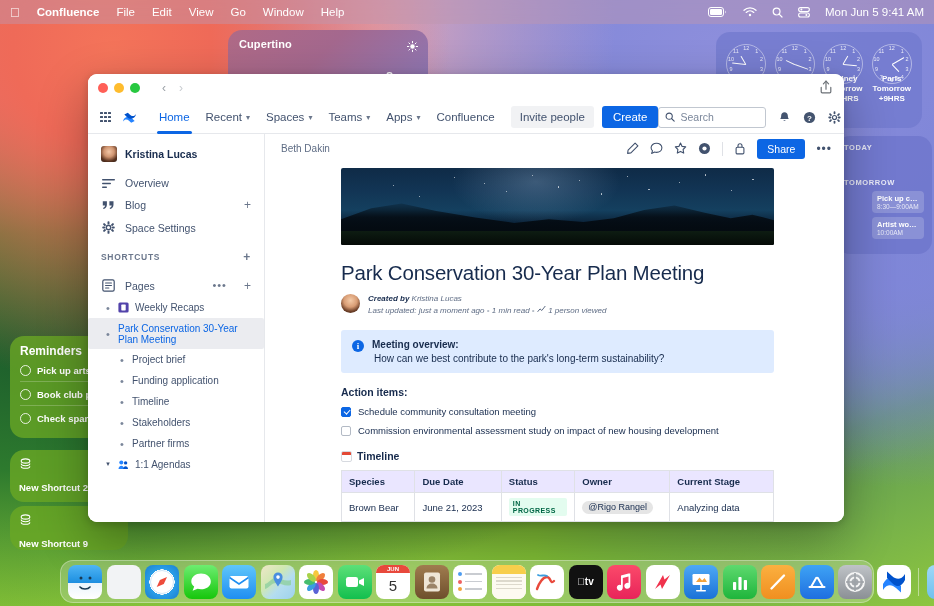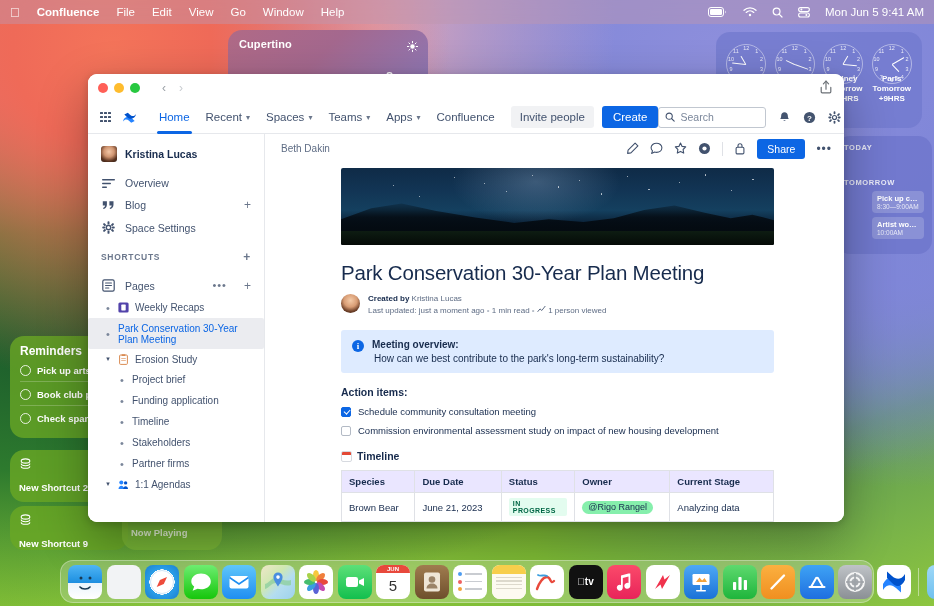--- a/index.html
+++ b/index.html
@@ -215,21 +215,21 @@
   }
   .hero .grass { position: absolute; left: 0; right: 0; bottom: 0; height: 14px;
     background: linear-gradient(to bottom, #0d1c12 0%, #050a07 100%); }
   .star { position: absolute; background: #fff; border-radius: 50%; opacity: .75; }
 
   .doc-title { font-size: 20.5px; color: #172b4d; font-weight: 500;
     margin-top: 16px; letter-spacing: -.2px; }
   .meta { display: flex; align-items: flex-start; gap: 8px; margin-top: 8px; }
   .meta .av { width: 19px; height: 19px; border-radius: 50%; flex: none; margin-top: 1px;
     background: radial-gradient(circle at 50% 34%, #f4cba8 0%, #d89c74 42%, #6d4029 70%, #3a2116 100%); }
-  .meta .lines { font-size: 8px; line-height: 1.45; color: #5e6c84; }
+  .meta .lines { font-size: 8px; line-height: 1.45; color: #5e6c84; font-style: italic; }
   .meta .lines .l1 b { color: #172b4d; font-weight: 700; }
   .meta .sep { color: #b3bac5; }
 
   .info-panel { margin-top: 14px; background: #deebff; border-radius: 3px;
     padding: 9px 11px; display: flex; gap: 8px; }
   .info-ic { width: 12px; height: 12px; border-radius: 50%; background: #0c66e4;
     color: #fff; font-size: 9px; font-weight: 700; display: flex; align-items: center;
     justify-content: center; flex: none; margin-top: 1px; font-family: "Liberation Serif", serif; }
   .info-body .ih { font-size: 10px; font-weight: 700; color: #172b4d; }
   .info-body .ib { font-size: 10px; color: #172b4d; margin-top: 3px; padding-left: 2px; }
@@ -249,21 +249,21 @@
   .tl-emoji::before { content: ""; position: absolute; left: 0; right: 0; top: 0;
     height: 3.5px; background: #e34935; }
   .tl-head .tt { font-size: 10.5px; font-weight: 700; color: #172b4d; }
 
   table.tl-table { width: 100%; border-collapse: collapse; margin-top: 8px; table-layout: fixed; }
   table.tl-table th, table.tl-table td { border: 1px solid #dfe1e6; padding: 5px 7px;
     text-align: left; font-size: 9.5px; color: #172b4d; }
   table.tl-table th { background: #eae6ff; font-weight: 700; }
   .badge-ip { display: inline-block; background: #e3fcef; color: #006644;
     font-size: 7px; font-weight: 700; letter-spacing: .4px; padding: 2px 4px; border-radius: 2px; }
-  .mention { display: inline-block; background: #86efac; color: #172b4d;
+  .mention { display: inline-block; background: #e5e5e5; color: #172b4d;
     font-size: 9px; padding: 1.5px 6px; border-radius: 8px; }
 
   
   #dock {
     position: absolute; left: 60px; bottom: 3px; width: 814px; height: 43px;
     background: rgba(255,255,255,0.22); border: .5px solid rgba(255,255,255,0.32);
     border-radius: 13px; display: flex; align-items: center;
     padding: 0 7px; gap: 4.5px; z-index: 70;
     backdrop-filter: blur(12px);
   }
@@ -460,23 +460,20 @@
   </div>
   <div class="widget" id="shortcut-9">
     <div class="sc-glyph">
       <svg width="13" height="13" viewBox="0 0 13 13">
           <ellipse cx="6.5" cy="4" rx="4.3" ry="2.1" fill="none" stroke="#fff" stroke-width="1.1"></ellipse>
           <path d="M2.2 6.6c0 1.16 1.93 2.1 4.3 2.1s4.3-.94 4.3-2.1" fill="none" stroke="#fff" stroke-width="1.1"></path>
           <path d="M2.2 9.2c0 1.16 1.93 2.1 4.3 2.1s4.3-.94 4.3-2.1" fill="none" stroke="#fff" stroke-width="1.1"></path>
         </svg>
     </div>
     <div class="sc-label">New Shortcut 9</div>
-  </div>
-  <div class="widget" id="nowplaying-widget">
-    <div class="np-label">Now Playing</div>
   </div>
 
   <div id="app-window">
 
     <div id="titlebar">
       <div class="tl-dots">
         <span class="tl-dot tl-red"></span>
         <span class="tl-dot tl-yellow"></span>
         <span class="tl-dot tl-green"></span>
       </div>
@@ -659,34 +656,20 @@
                 <rect x="0.4" y="0.4" width="10.2" height="10.2" rx="1.5" fill="#5243aa"></rect>
                 <rect x="3.3" y="2.6" width="4.4" height="5.8" rx=".6" fill="#fff"></rect>
               </svg>
           </span>
           <span>Weekly Recaps</span>
         </div>
         <div class="tree-row sel">
           <span class="bullet">•</span>
           <span>Park Conservation 30-Year Plan Meeting</span>
         </div>
-        <div class="tree-row">
-          <span class="chev">▾</span>
-          <span class="pg-ic">
-            <svg width="11" height="11" viewBox="0 0 11 11">
-                <rect x="1.6" y="1" width="7.8" height="9.4" rx="1" fill="#fff" stroke="#d98b52" stroke-width="1"></rect>
-                <rect x="3.5" y="0.2" width="4" height="1.8" rx=".7" fill="#d98b52"></rect>
-                <g fill="#e7b08a">
-                  <rect x="3.2" y="4" width="4.6" height=".9"></rect>
-                  <rect x="3.2" y="6" width="4.6" height=".9"></rect>
-                </g>
-              </svg>
-          </span>
-          <span>Erosion Study</span>
-        </div>
         <div class="tree-row l2">
           <span class="bullet">•</span>
           <span>Project brief</span>
         </div>
         <div class="tree-row l2">
           <span class="bullet">•</span>
           <span>Funding application</span>
         </div>
         <div class="tree-row l2">
           <span class="bullet">•</span>

